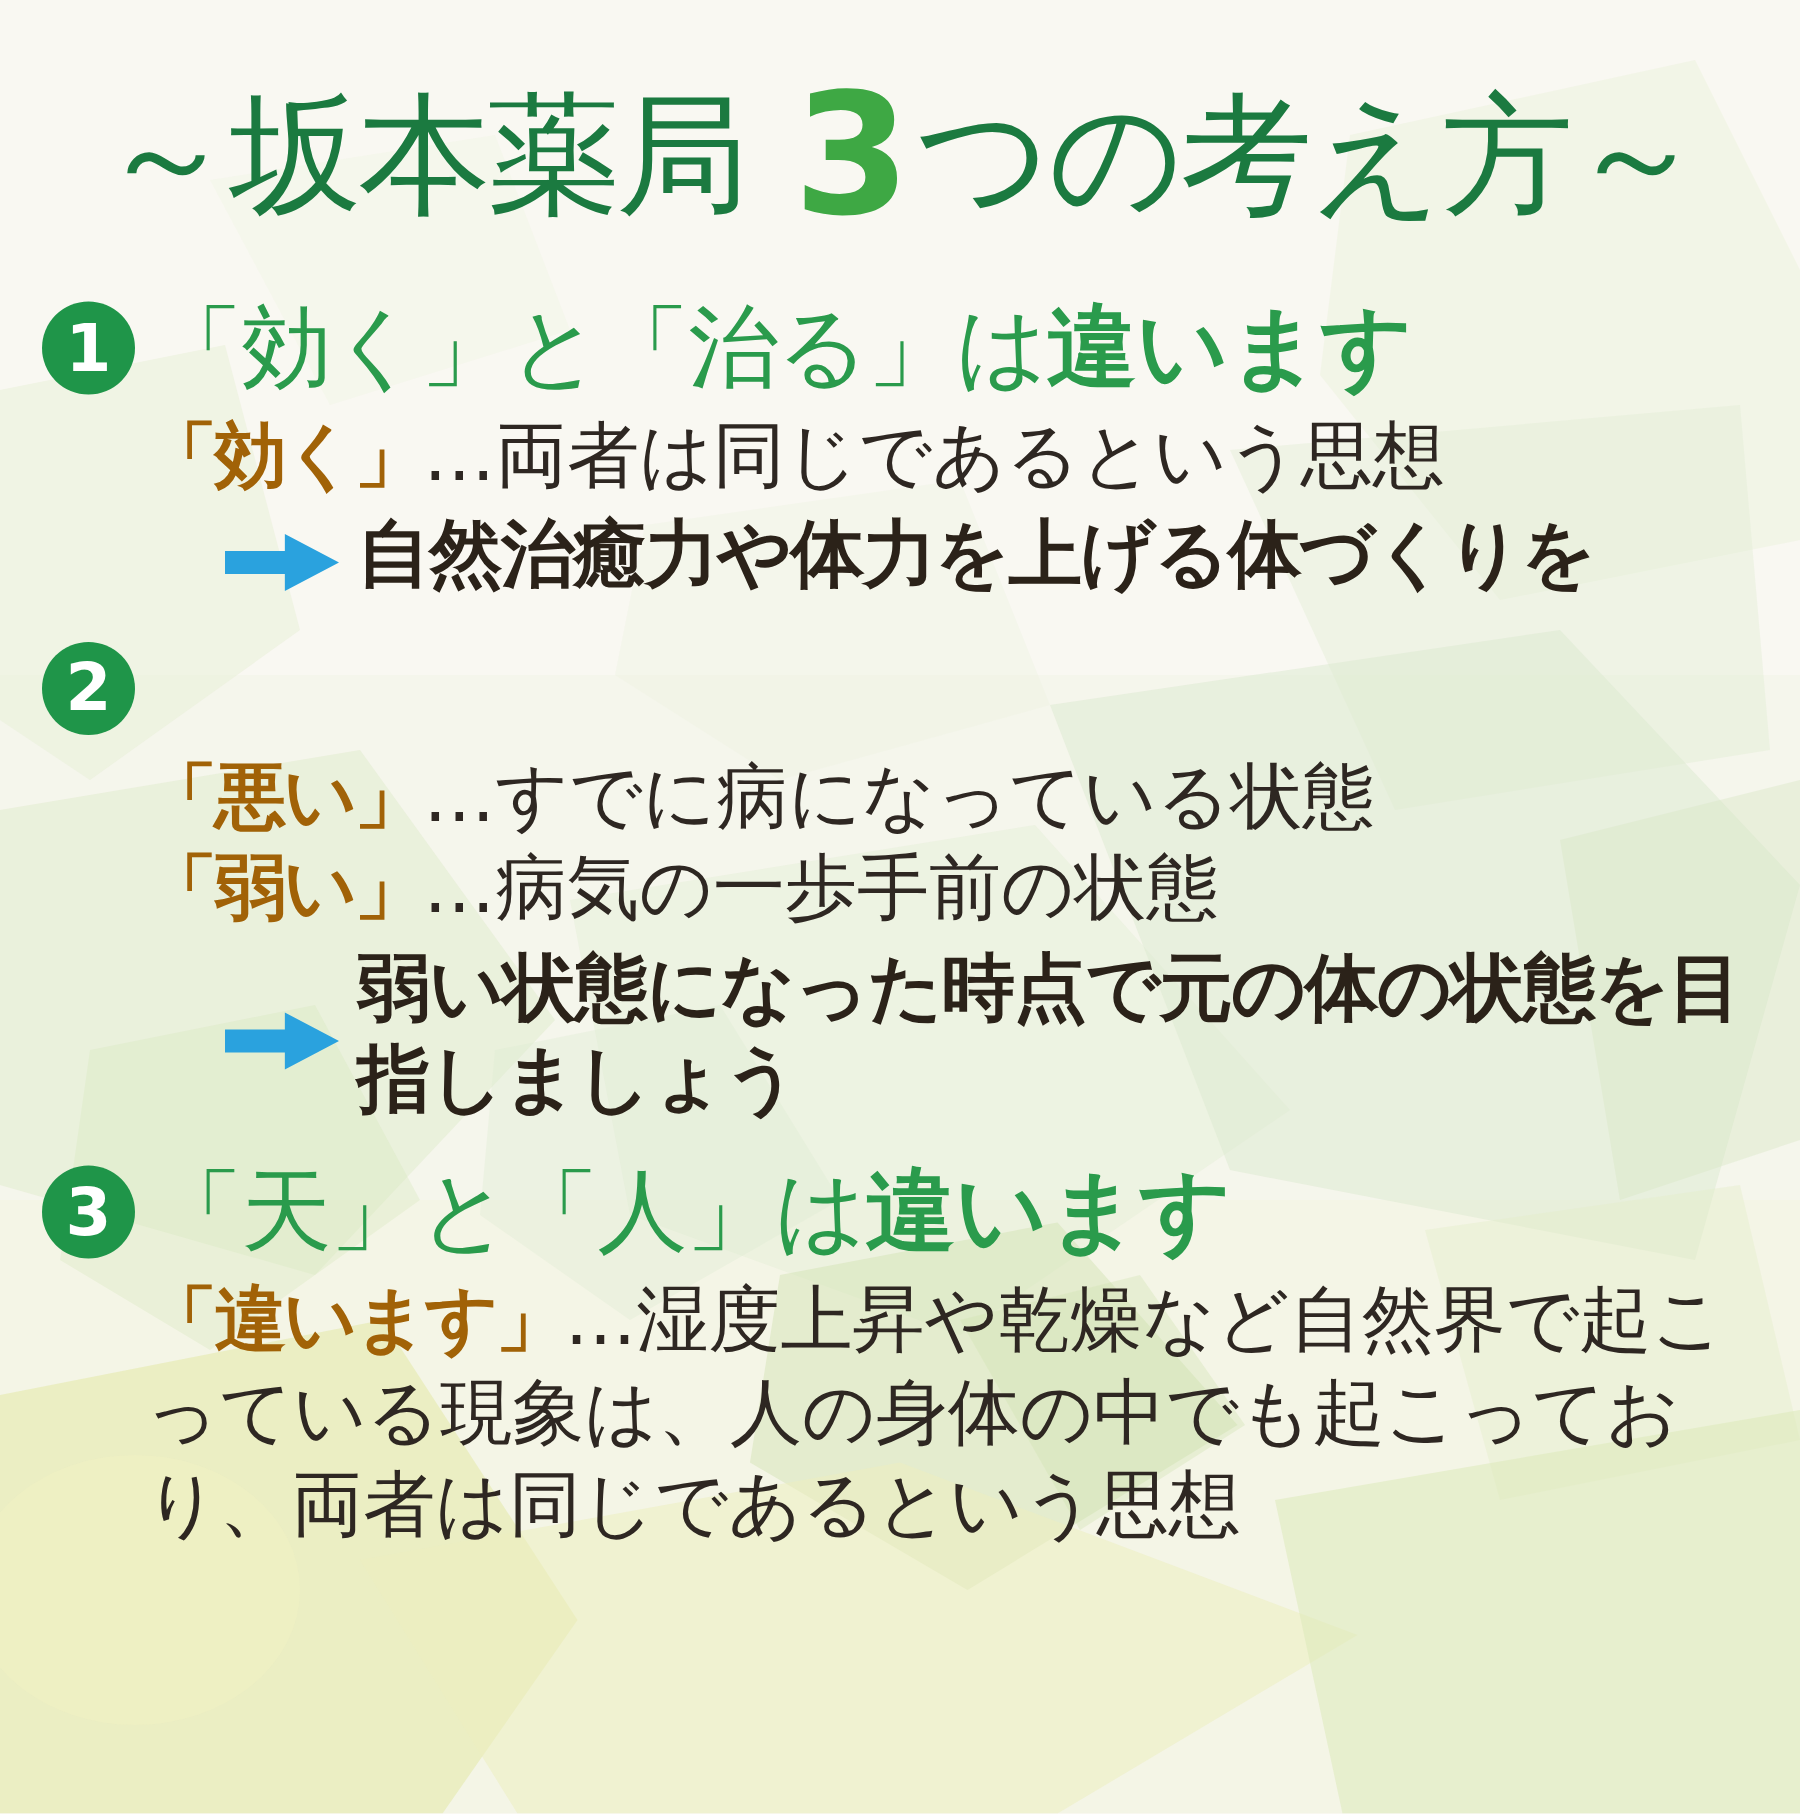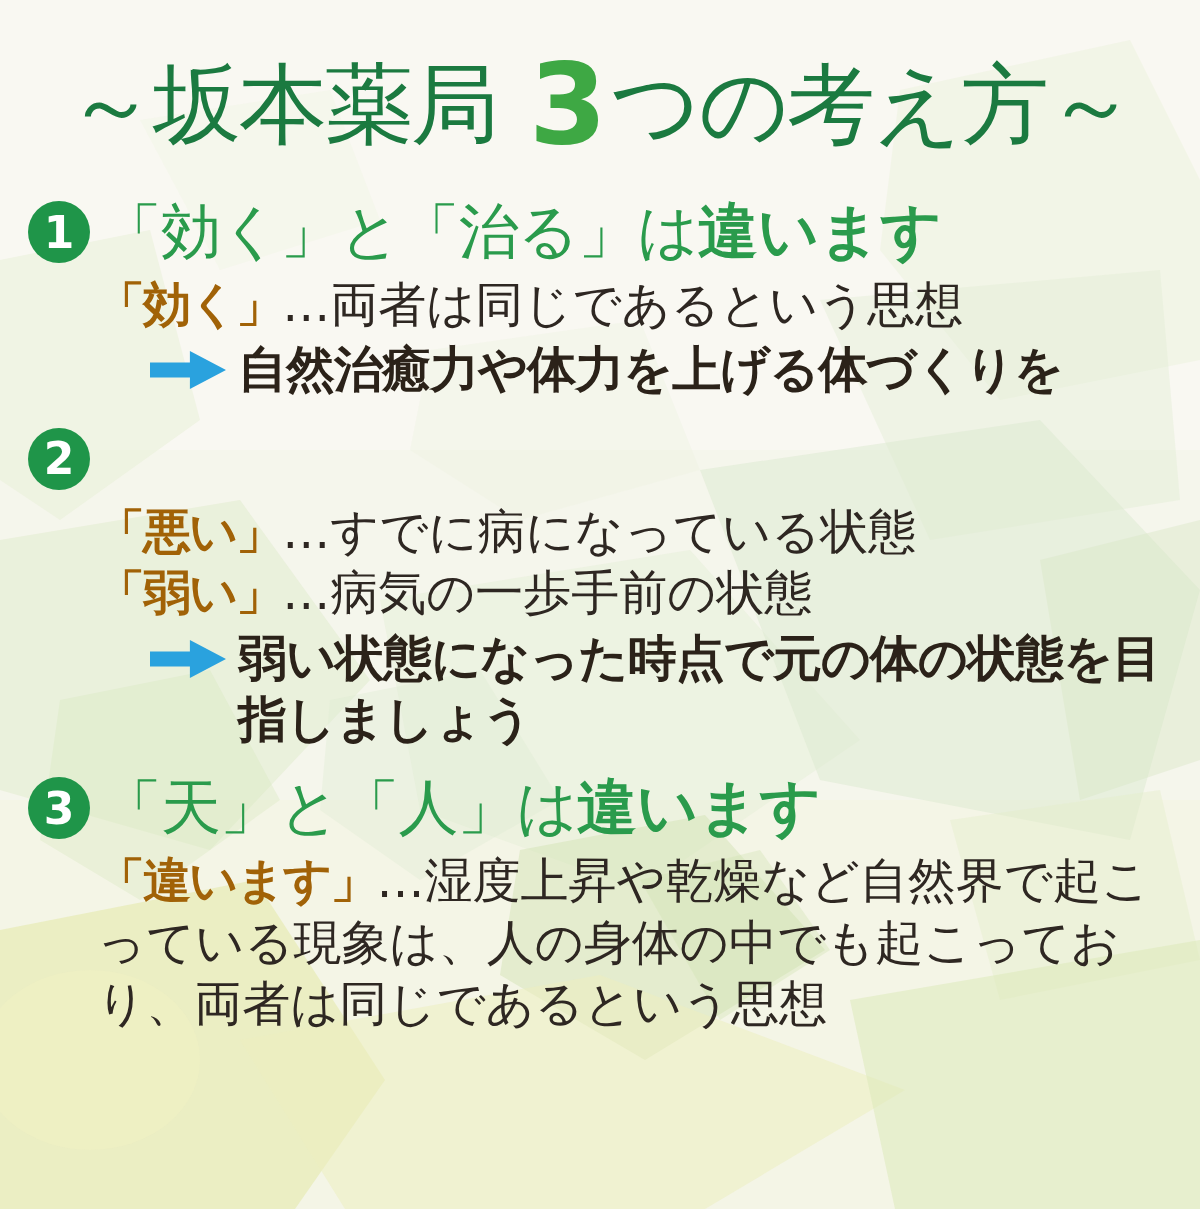--- a/index.html
+++ b/index.html
@@ -30,21 +30,21 @@
     color:#ffffff; display:flex; align-items:center; justify-content:center; flex:none;
   }
   .badge-num { font-size:44px; font-weight:700; }
   .heading { font-size:60px; font-weight:400; color:#2a9b4c; white-space:nowrap; letter-spacing:-1px; }
   .heading .h-emph { font-weight:700; letter-spacing:0;text-align:right; }
 
   .body { margin-left:97px; width:1078px; color:#2e2722; }
   .line { font-size:48px; line-height:1.28; font-weight:400; }
   .kw { font-weight:700; color:#a16207; letter-spacing:-2px; }
 
-  .a-row { display:flex; align-items:flex-start; gap:12px; margin:4px 0 0 150px; width:1030px; }
+  .a-row { display:flex; align-items:center; gap:12px; margin:4px 0 0 150px; width:1030px; }
   .arrow { width:76px; height:42px; flex:none; margin-top:10px; }
   .a-text { font-size:49px; font-weight:700; line-height:1.25; color:#2b2219; letter-spacing:-1px; }
 </style>
 </head>
 <body>
 
 <div class="page">
 
   <svg class="bg" viewBox="0 0 1200 1209" preserveAspectRatio="none" aria-hidden="true">
     <rect x="0" y="0" width="1200" height="1209" fill="#f9f8f2"></rect>

